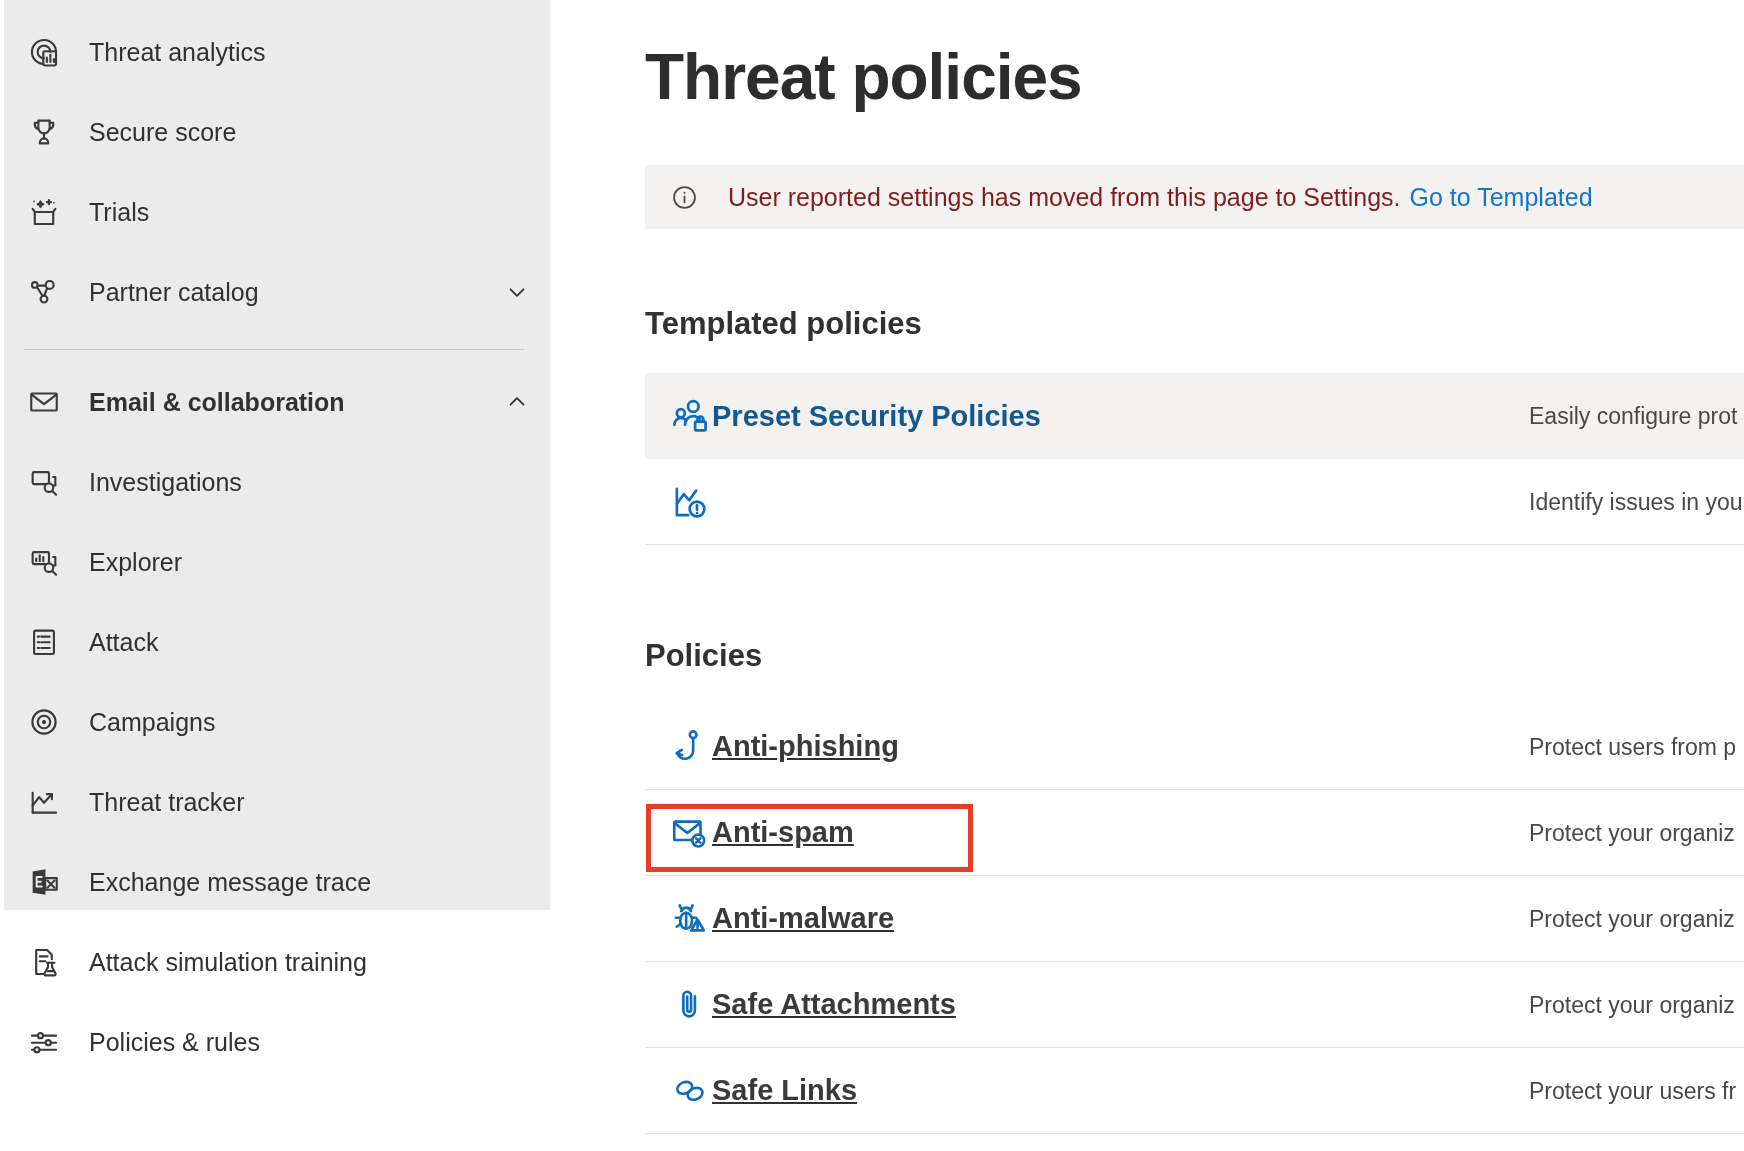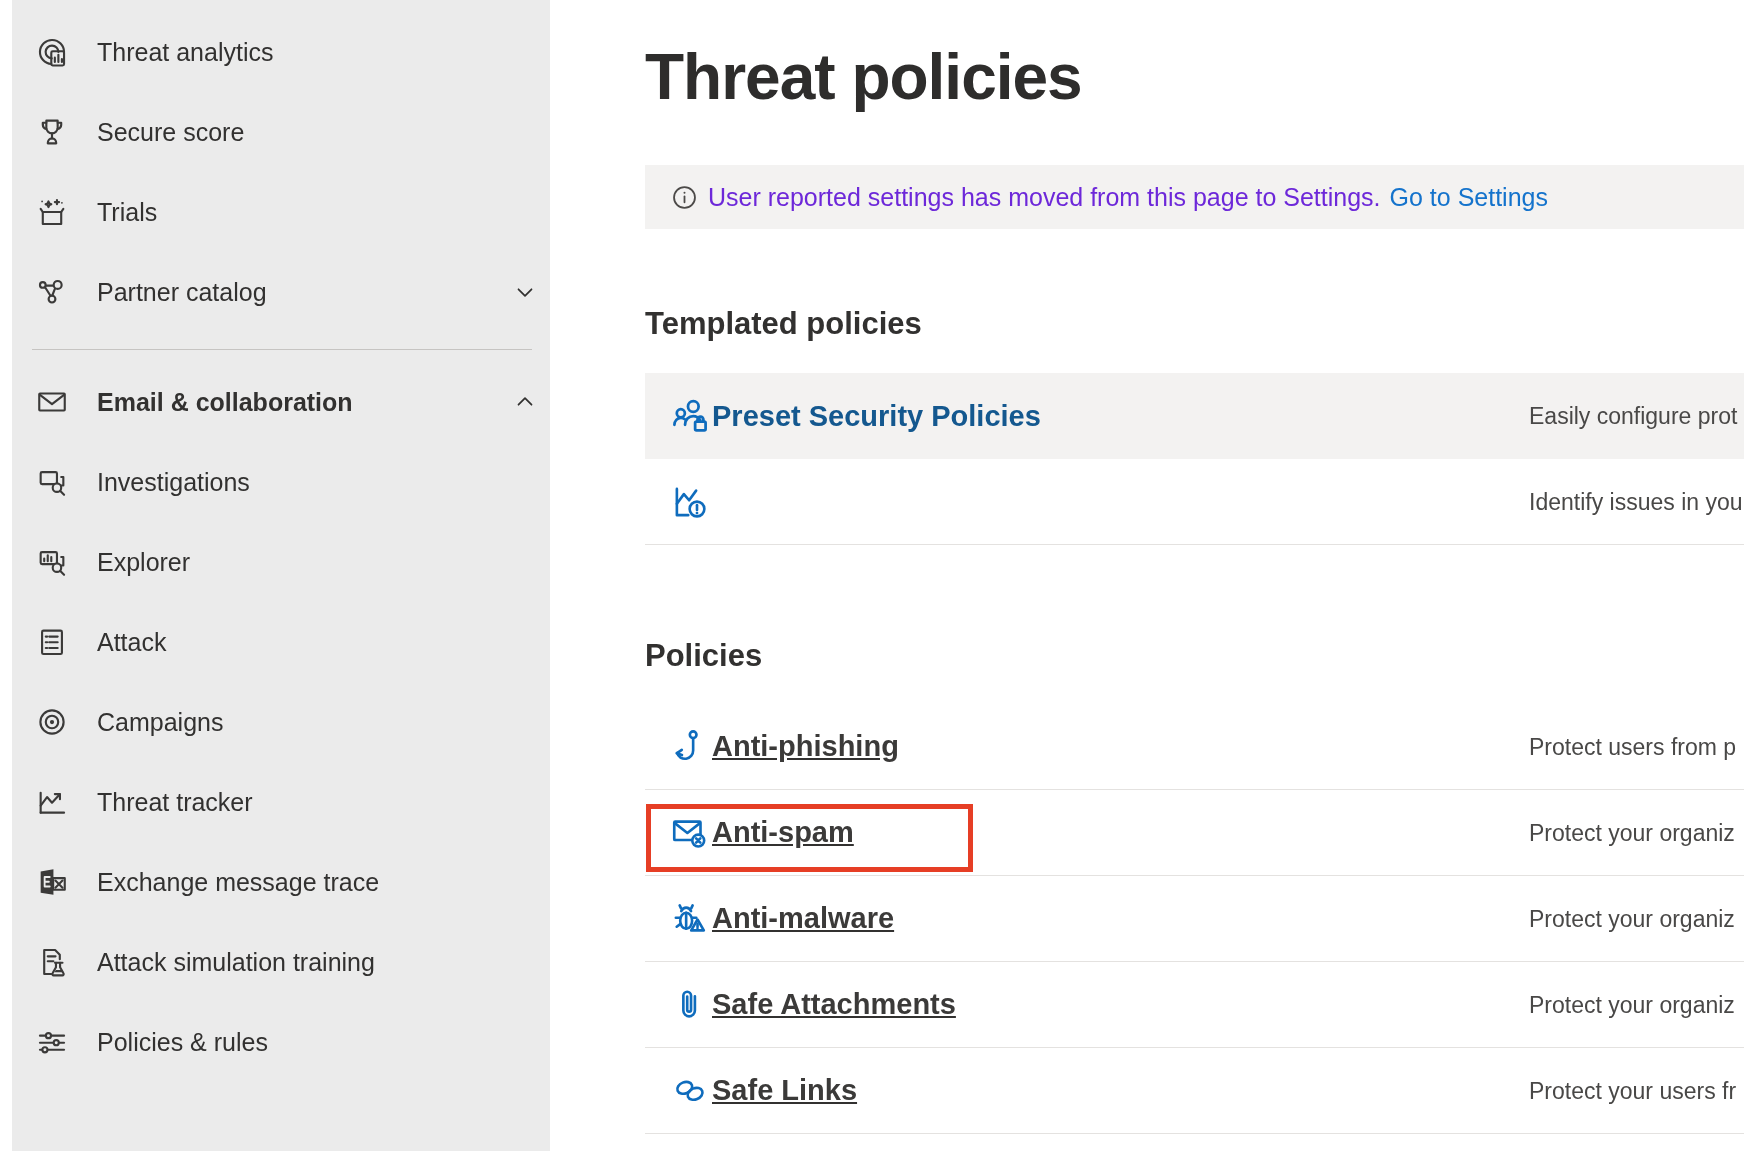--- a/index.html
+++ b/index.html
@@ -1,40 +1,40 @@
 <!DOCTYPE html>
 <html><head>
 <meta charset="utf-8">
 <style>
   * { margin:0; padding:0; box-sizing:border-box; }
   html,body { width:1744px; height:1151px; overflow:hidden; background:#fff;
               font-family:"Liberation Sans", sans-serif; color:#323130; }
   .app { position:relative; width:1744px; height:1151px; }
 
   
-  .sidebar { position:absolute; left:12px; top:0; width:550px; height:1151px;
+  .sidebar { position:absolute; left:4px; top:0; width:550px; height:910px;
              background:#ebebeb; padding-top:12px; }
   .nav-item { display:flex; align-items:center; height:80px; padding-left:22px;
               font-size:25px; color:#323130; cursor:pointer; }
   .nav-item .ico { width:36px; height:36px; flex:0 0 36px; display:flex;
                    align-items:center; justify-content:center; color:#3b3a39; }
   .nav-item .lbl { margin-left:27px; white-space:nowrap; }
   .nav-item.bold .lbl { font-weight:700; }
   .nav-item .chev { margin-left:auto; margin-right:24px; color:#323130; display:flex; }
   .nav-divider { height:1px; background:#c6c4c2; margin:17px 30px 12px 20px; }
 
   
   .main { position:absolute; left:550px; top:0; width:1194px; height:1151px;
           background:#fff; overflow:hidden; }
   .page-title { position:absolute; left:95px; top:40px; font-size:64px; font-weight:700;
                 color:#2e2d2c; letter-spacing:-1px; white-space:nowrap; }
   .banner { position:absolute; left:95px; right:0; top:165px; height:64px;
             background:#f3f2f1; display:flex; align-items:center; }
   .banner .info-ico { margin-left:26px; display:flex; color:#4c4a48; }
-  .banner .msg { margin-left:10px; font-size:25px; color:#6d28d9; white-space:nowrap; }
+  .banner .msg { margin-left:30px; font-size:25px; color:#7f1d1d; white-space:nowrap; }
   .banner .lnk { margin-left:9px; font-size:25px; color:#1473cc; cursor:pointer; white-space:nowrap; }
 
   .sec-heading { position:absolute; left:95px; font-size:31px; font-weight:700;
                  color:#323130; white-space:nowrap; }
   .sec-heading.templated { top:306px; }
   .sec-heading.policies  { top:638px; }
 
   .rows { position:absolute; left:95px; right:0; }
   .rows.templated { top:373px; }
   .rows.policies  { top:704px;text-decoration:underline; }
@@ -240,21 +240,21 @@
 
     <div class="banner">
       <span class="info-ico">
         <svg width="27" height="27" viewBox="0 0 24 24" fill="none" stroke="currentColor" stroke-width="1.6" stroke-linecap="round">
           <circle cx="12" cy="12" r="9.3"></circle>
           <path d="M12 11v5.2"></path>
           <circle cx="12" cy="7.8" r="0.9" fill="currentColor" stroke="none"></circle>
         </svg>
       </span>
       <span class="msg">User reported settings has moved from this page to Settings.</span>
-      <span class="lnk">Go to Settings</span>
+      <span class="lnk">Go to Templated</span>
     </div>
 
     <h2 class="sec-heading templated">Templated policies</h2>
 
     <div class="rows templated">
 
       <div class="row hl">
         <span class="ico">
           <svg width="44" height="44" viewBox="0 0 24 24" fill="none" stroke="currentColor" stroke-width="1.5" stroke-linecap="round" stroke-linejoin="round">
             <circle cx="13.8" cy="6.8" r="2.9"></circle>

